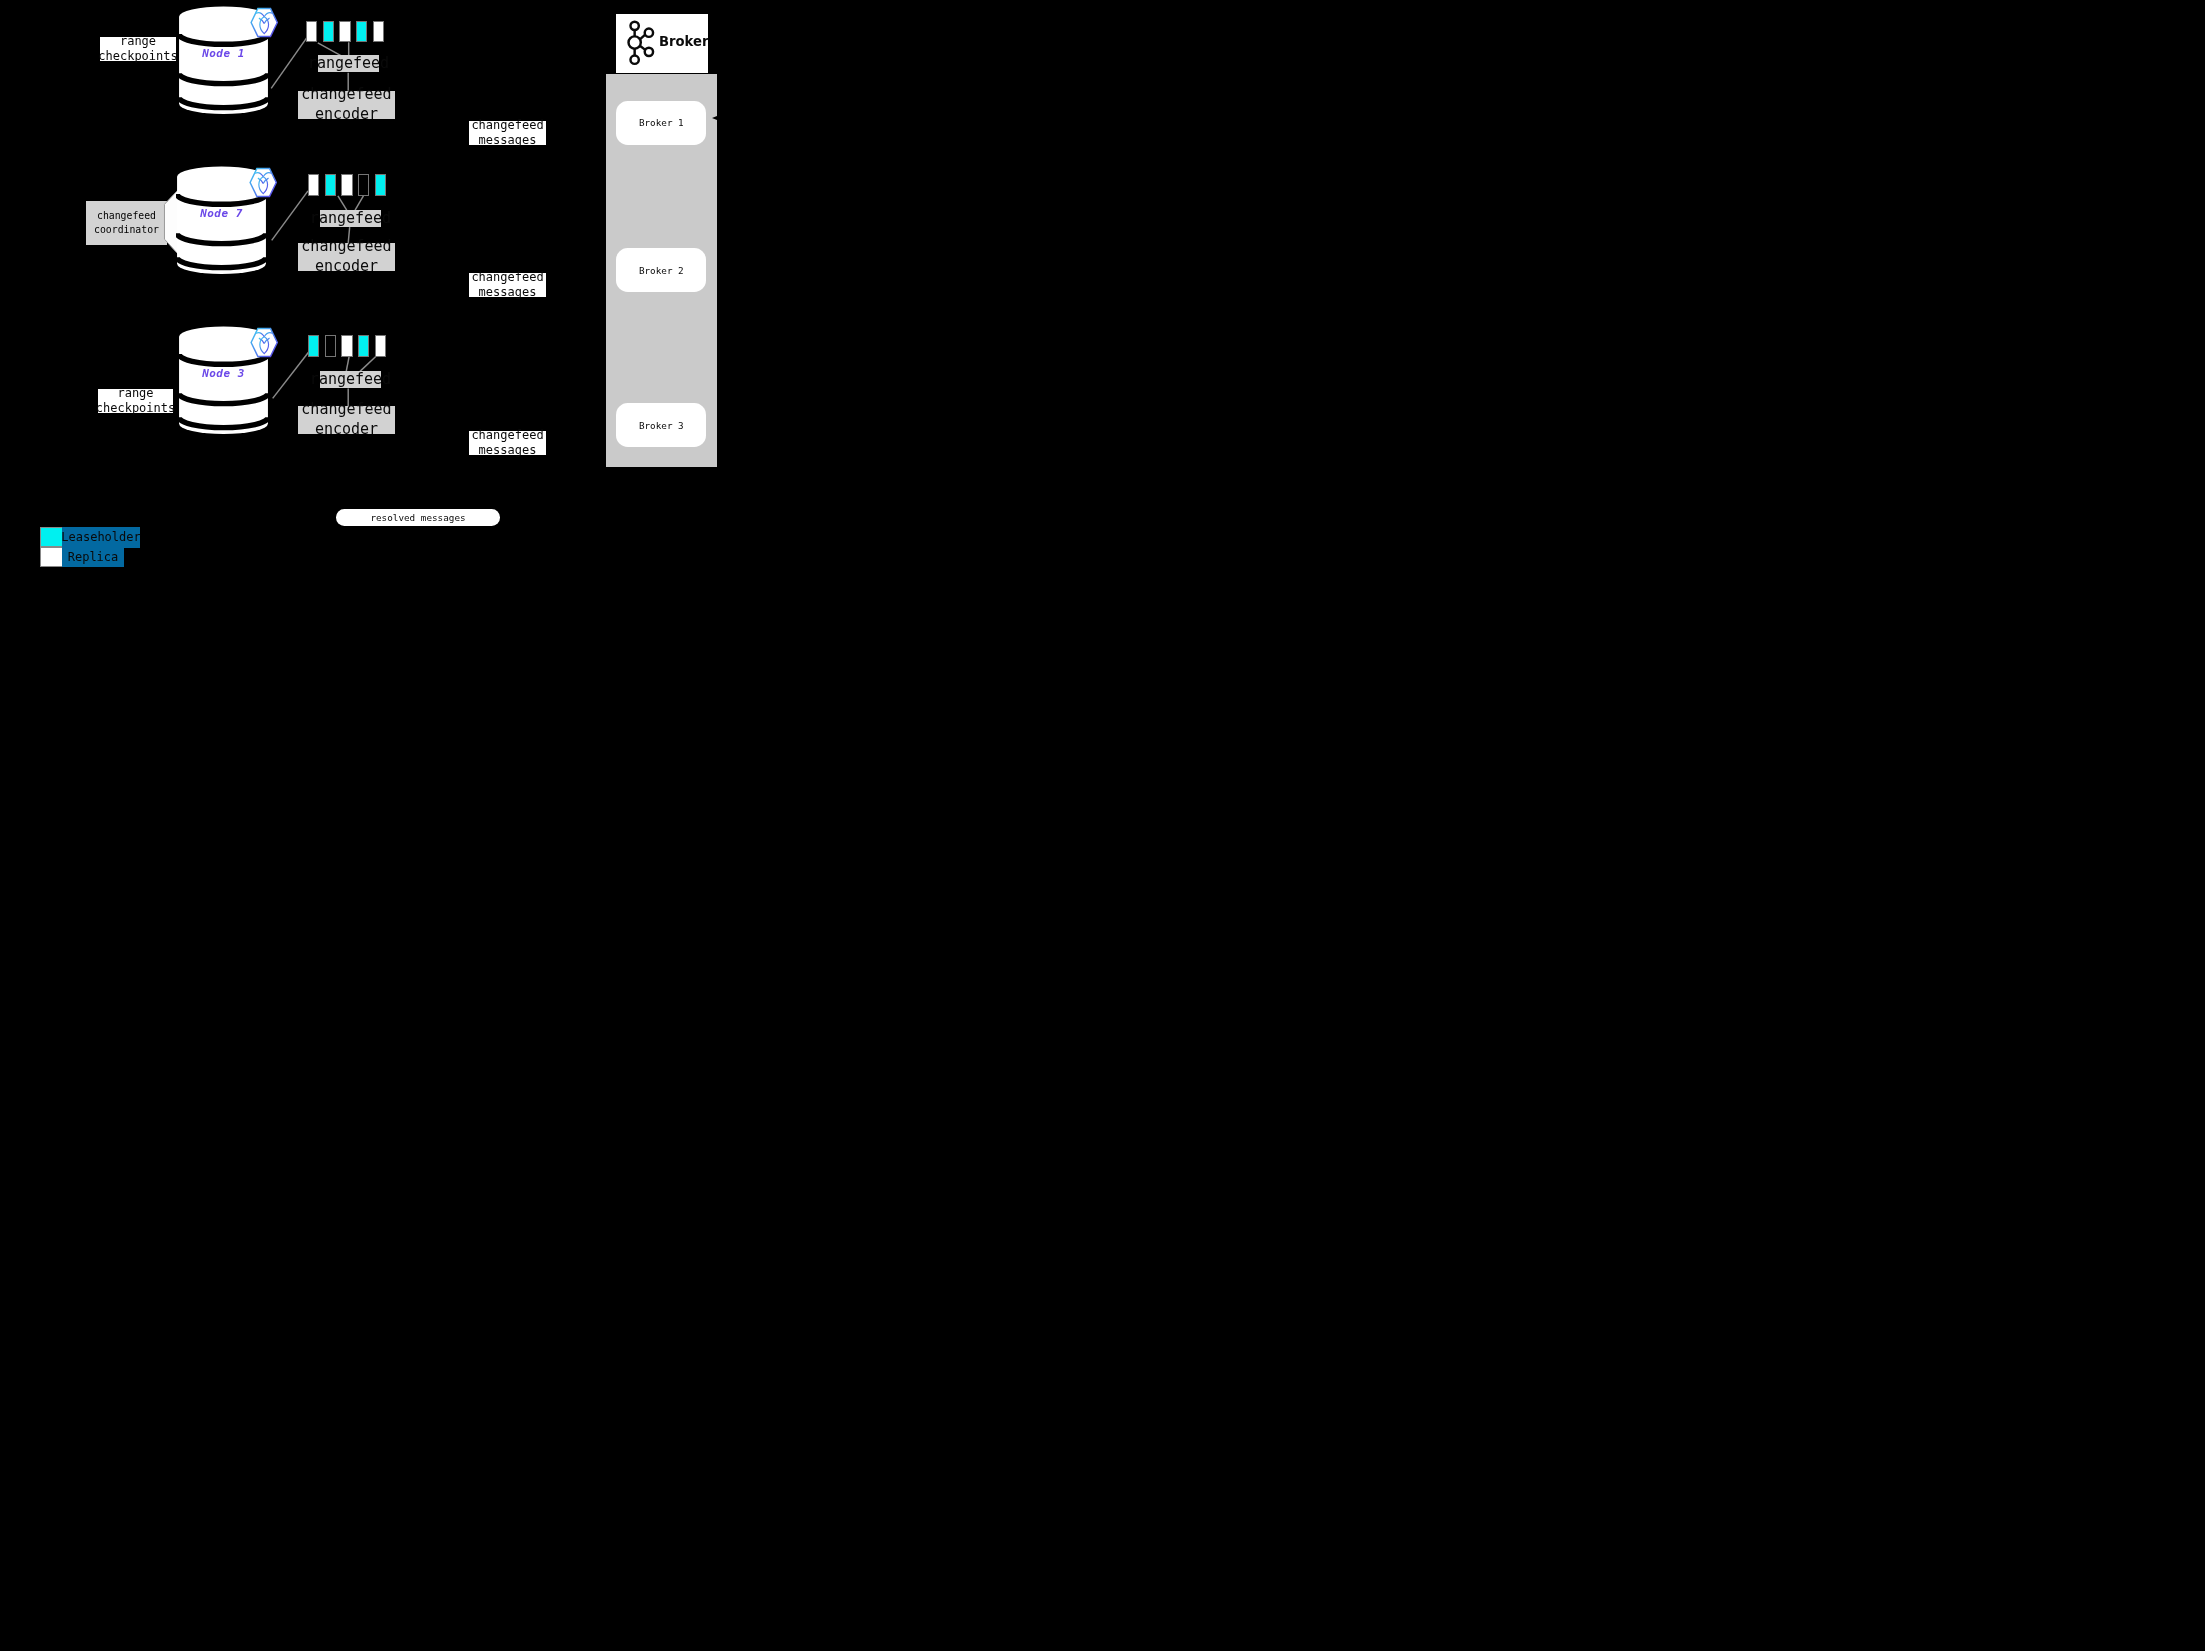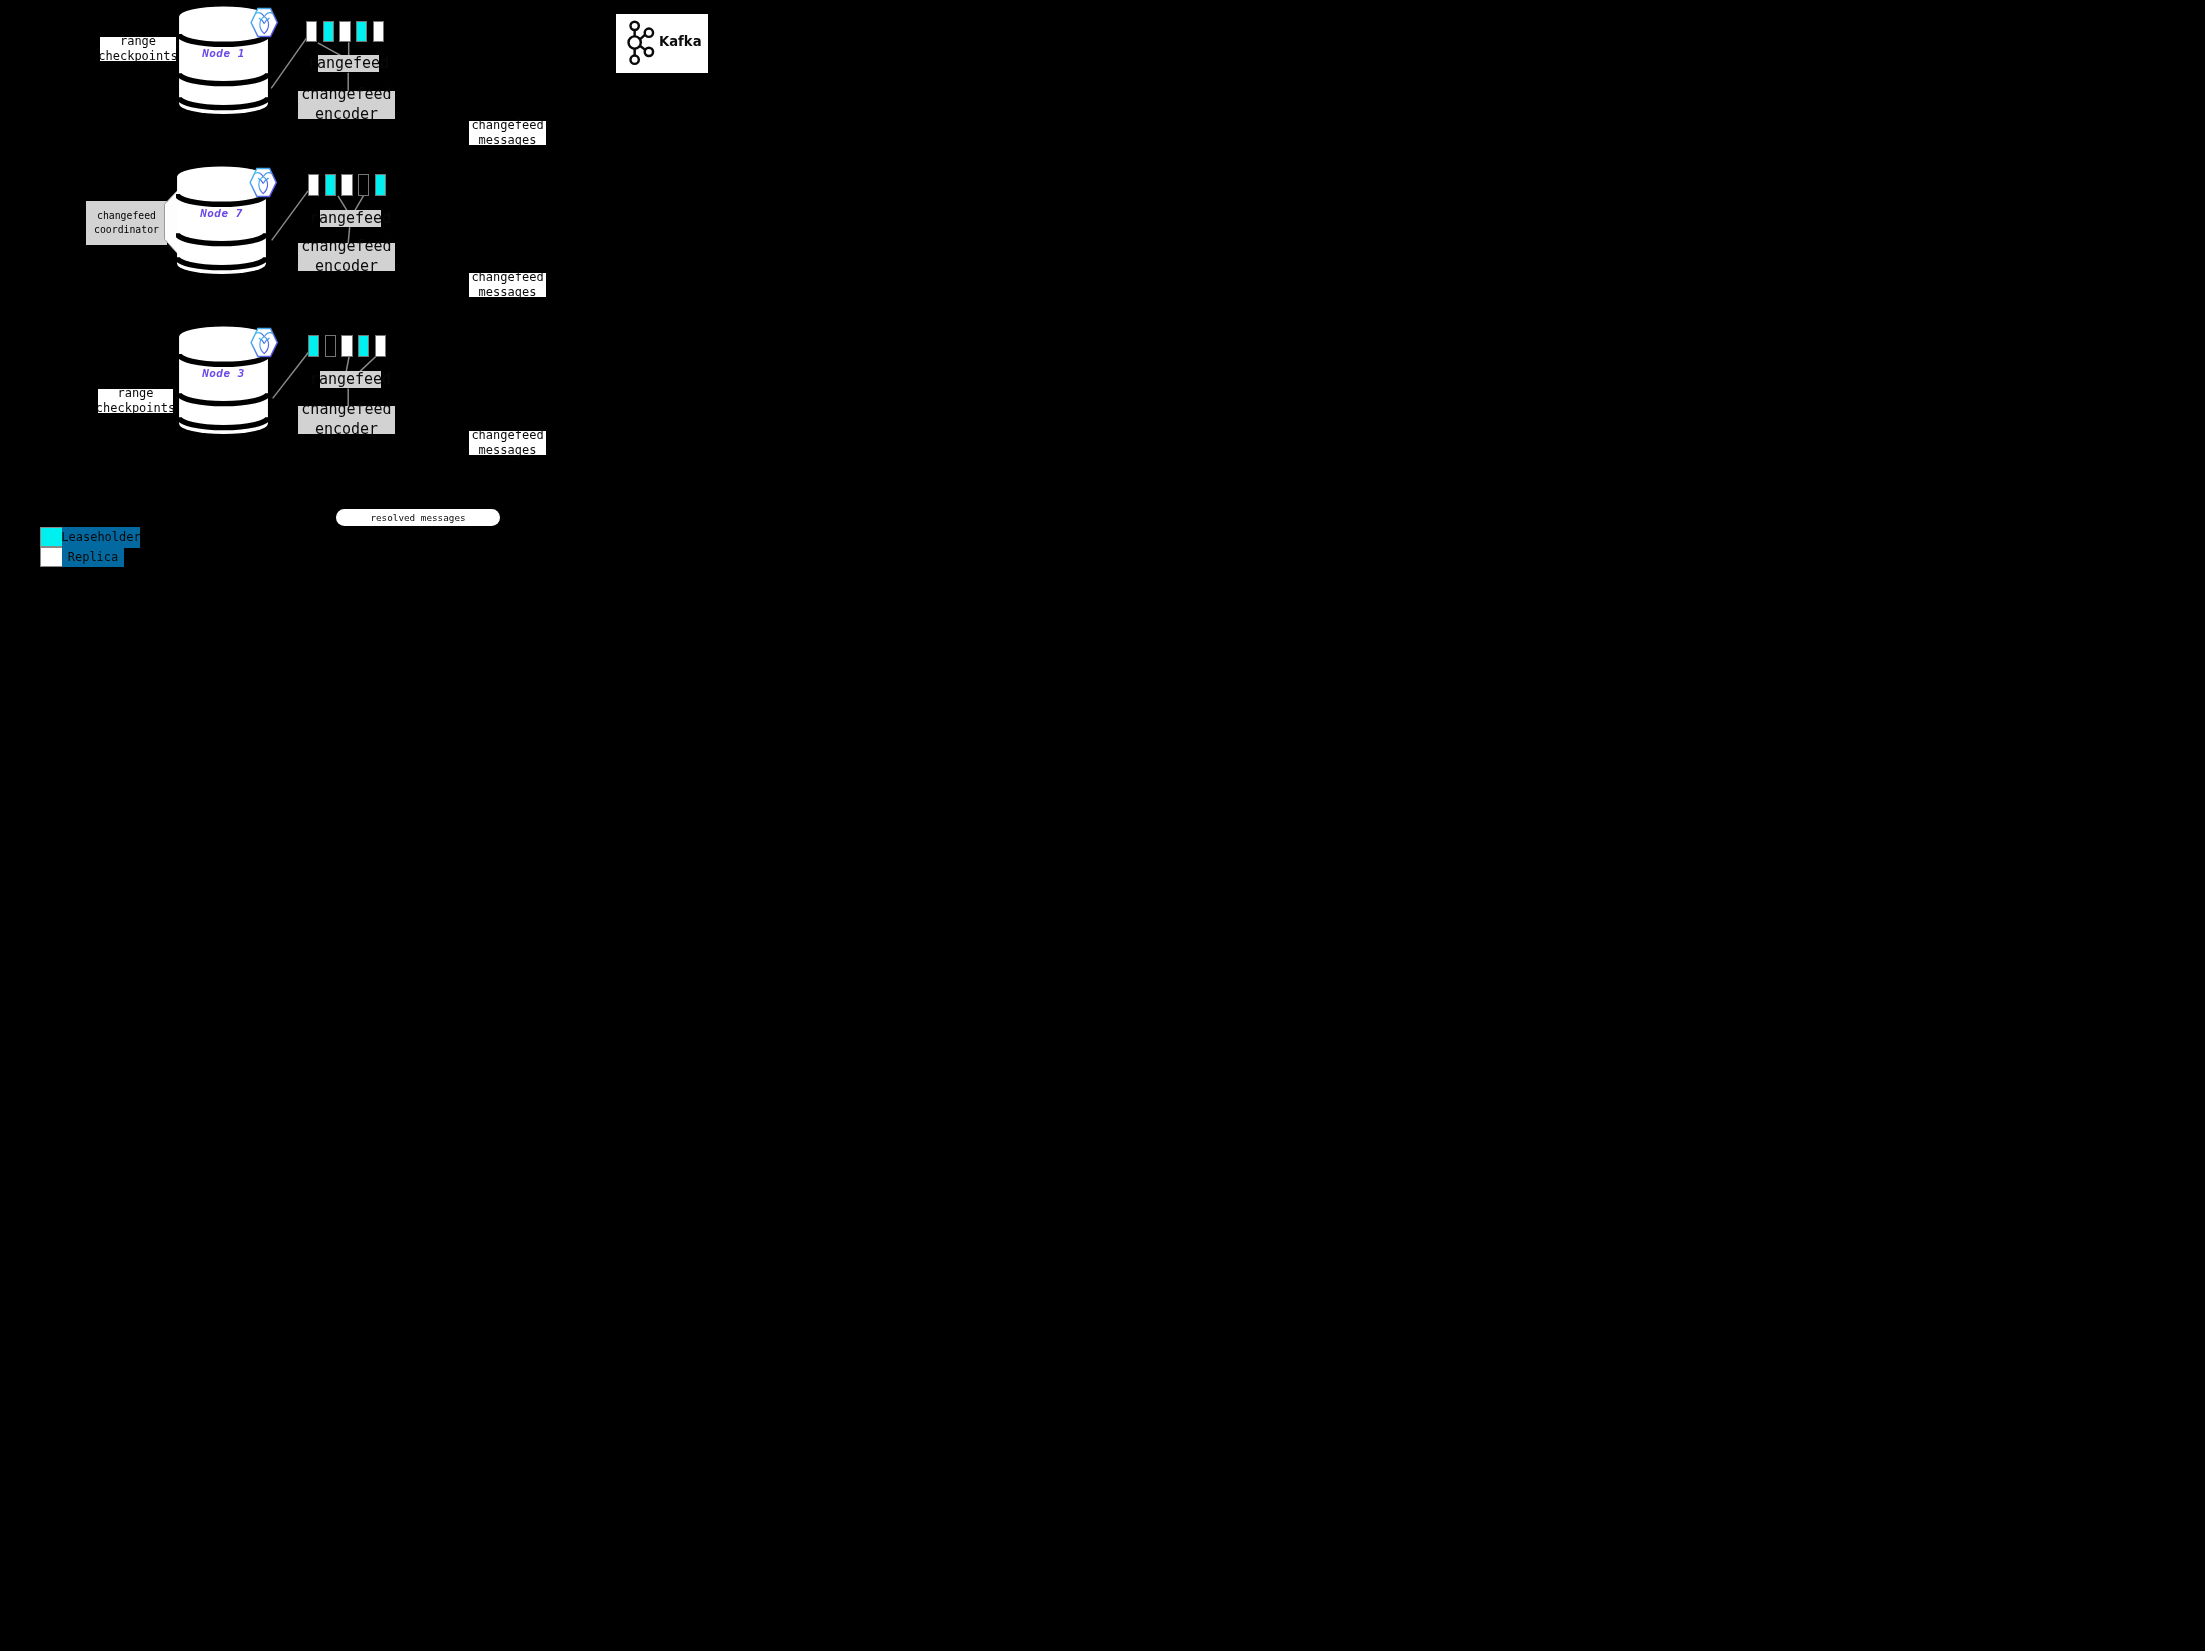--- a/index.html
+++ b/index.html
@@ -210,23 +210,28 @@
         <circle cx="38" cy="58" r="12.5"></circle>
         <circle cx="38" cy="93" r="8.5"></circle>
         <circle cx="67" cy="38" r="8.5"></circle>
         <circle cx="67" cy="77" r="8.5"></circle>
         <line x1="38" y1="32.5" x2="38" y2="45.5"></line>
         <line x1="38" y1="70.5" x2="38" y2="84.5"></line>
         <line x1="48" y1="52" x2="59" y2="42.5"></line>
         <line x1="48" y1="64" x2="59" y2="72.5"></line>
       </g>
     </svg>
-    <span class="kafka-title">Kafka</span>
+    <span class="kafka-title">Broker</span>
   </div>
 
+  <div class="abs panel" style="left:606px;top:74px;width:111px;height:393px;">
+    <div class="broker" style="left:10.3px;top:26.5px;">Broker 1</div>
+    <div class="broker" style="left:10.3px;top:174px;">Broker 2</div>
+    <div class="broker" style="left:10.3px;top:329px;">Broker 3</div>
+  </div>
 
   <div class="abs arrowhead-left" style="left:712px;top:116px;"></div>
 
   <div class="abs pill" style="left:336px;top:509px;width:164px;height:16.7px;">resolved messages</div>
 
   <div class="abs legend-square leaseholder" style="left:40px;top:527px;width:22.6px;height:20px;"></div>
   <div class="abs legend-square" style="left:40px;top:547px;width:22.6px;height:20px;"></div>
   <div class="abs legend-label" style="left:62px;top:527px;width:78px;height:20.6px;">Leaseholder</div>
   <div class="abs legend-label" style="left:62px;top:547px;width:62px;height:19.6px;">Replica</div>
 

